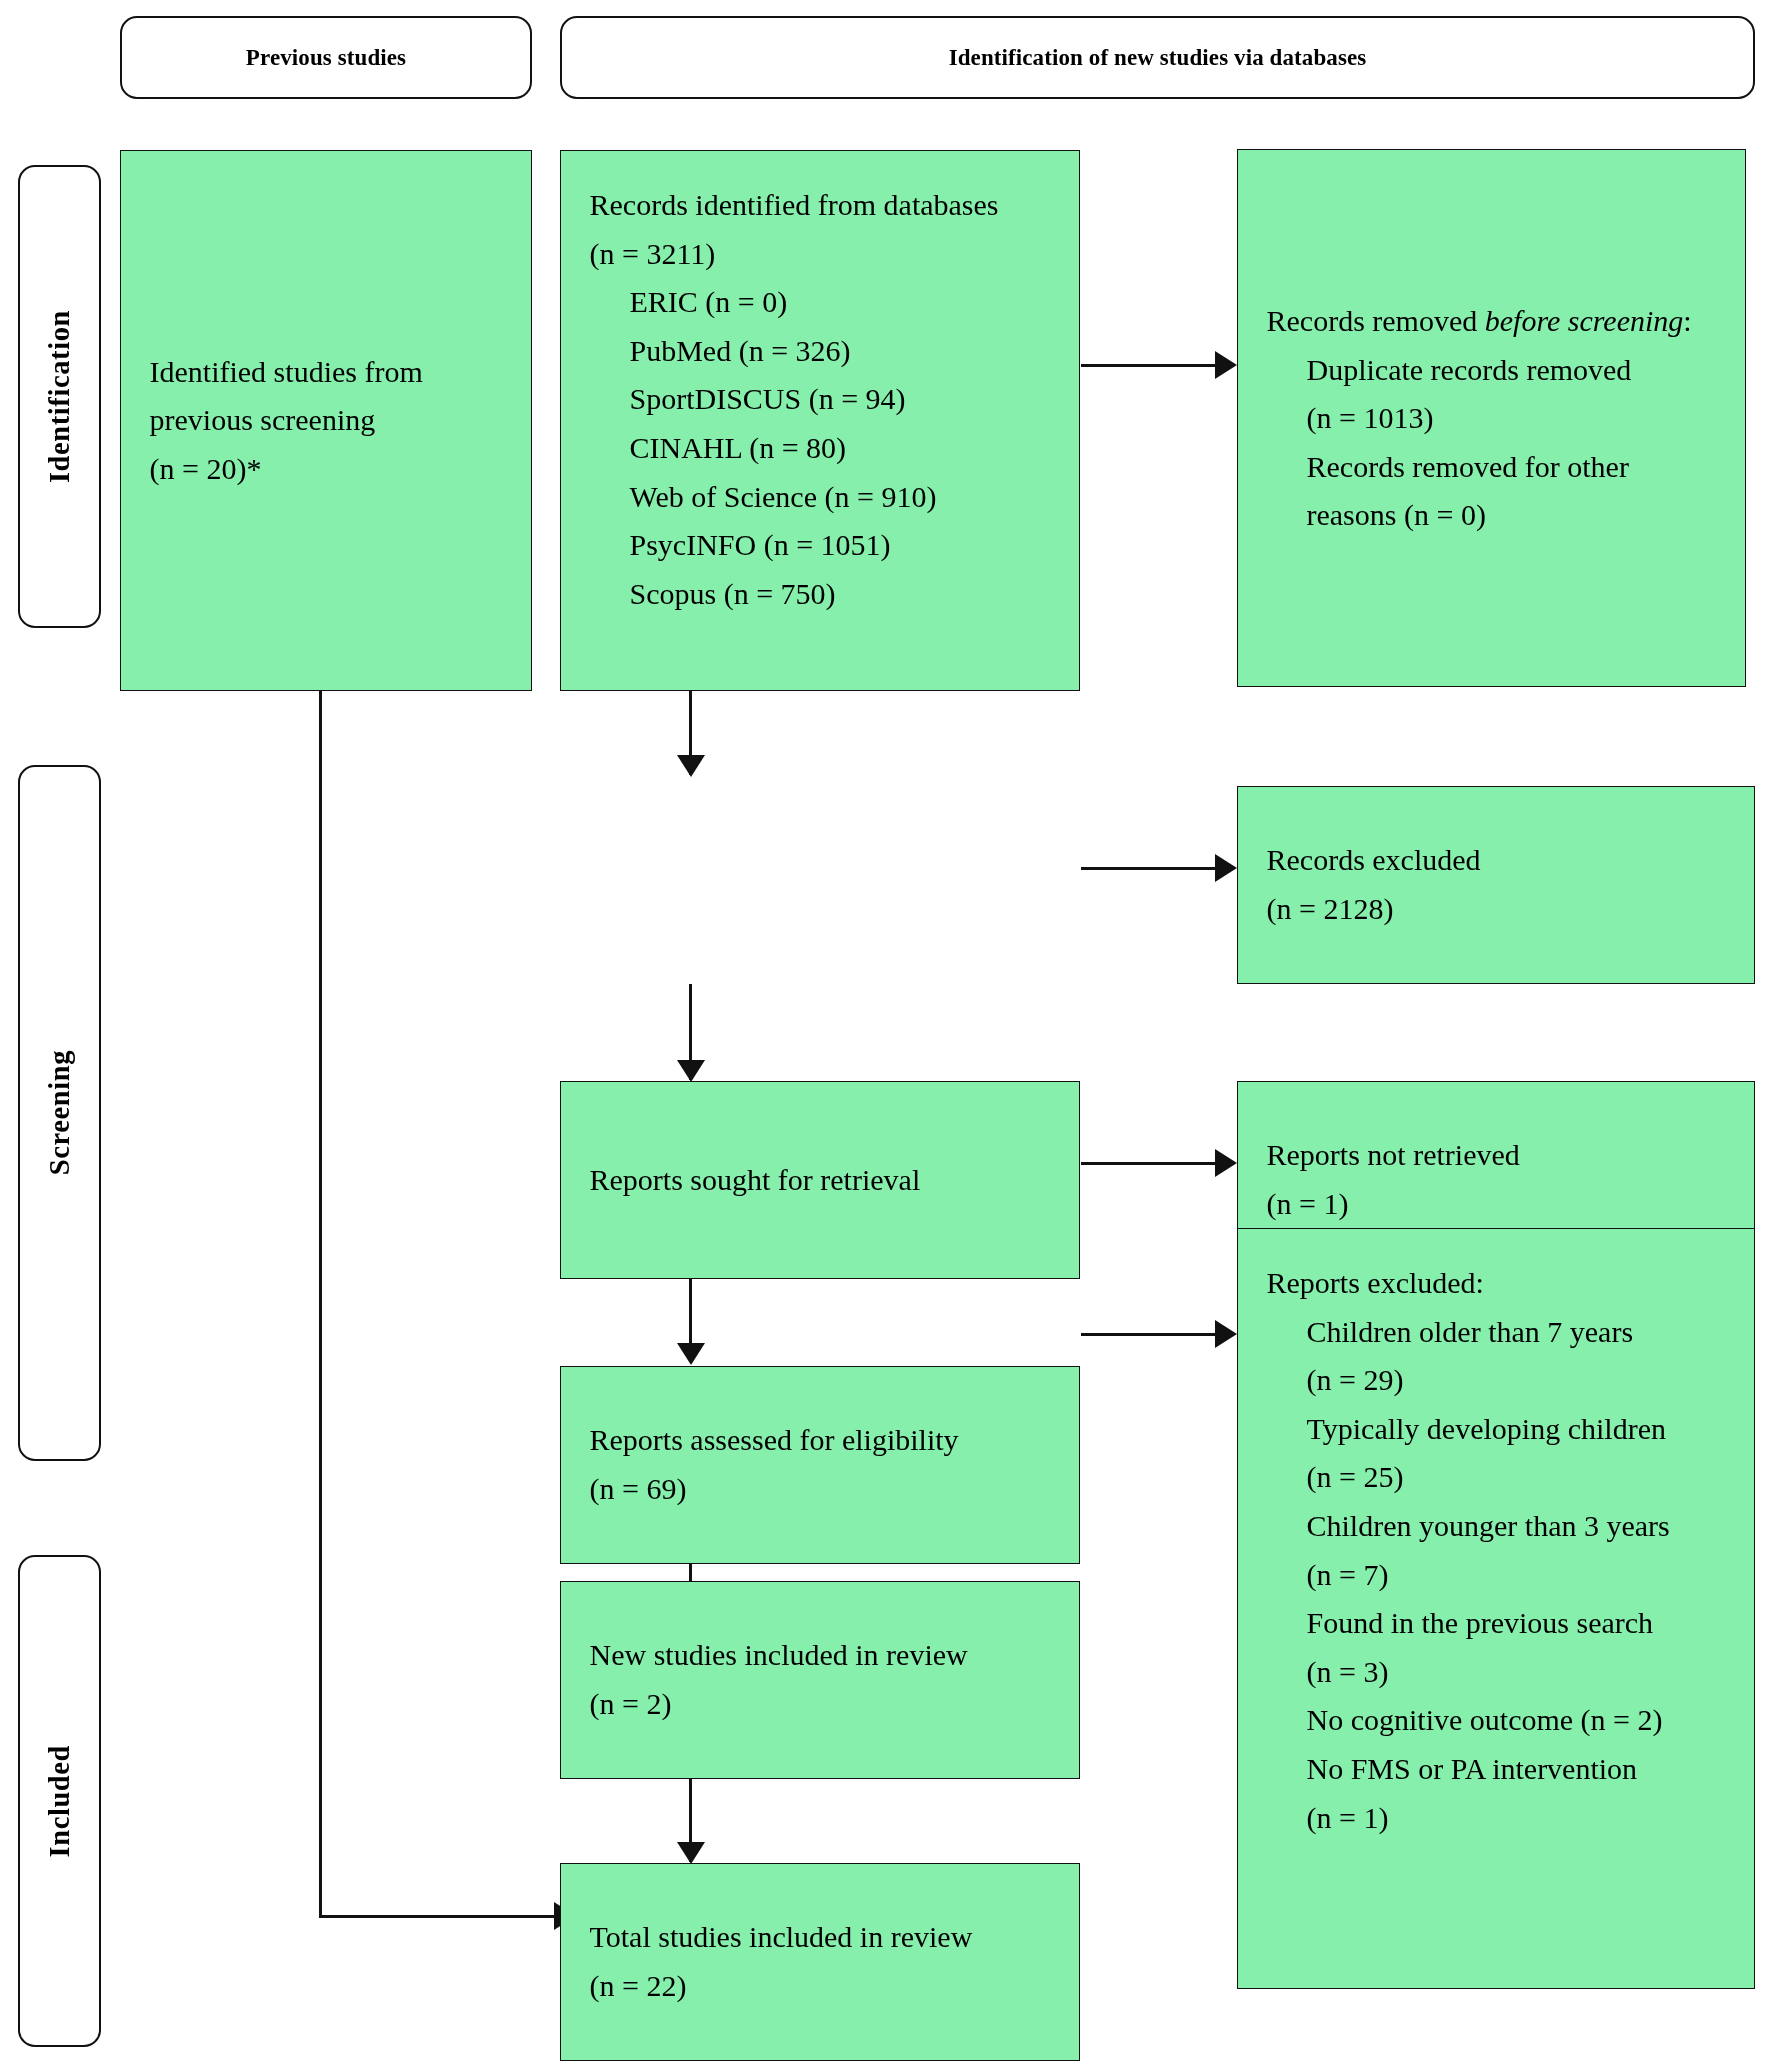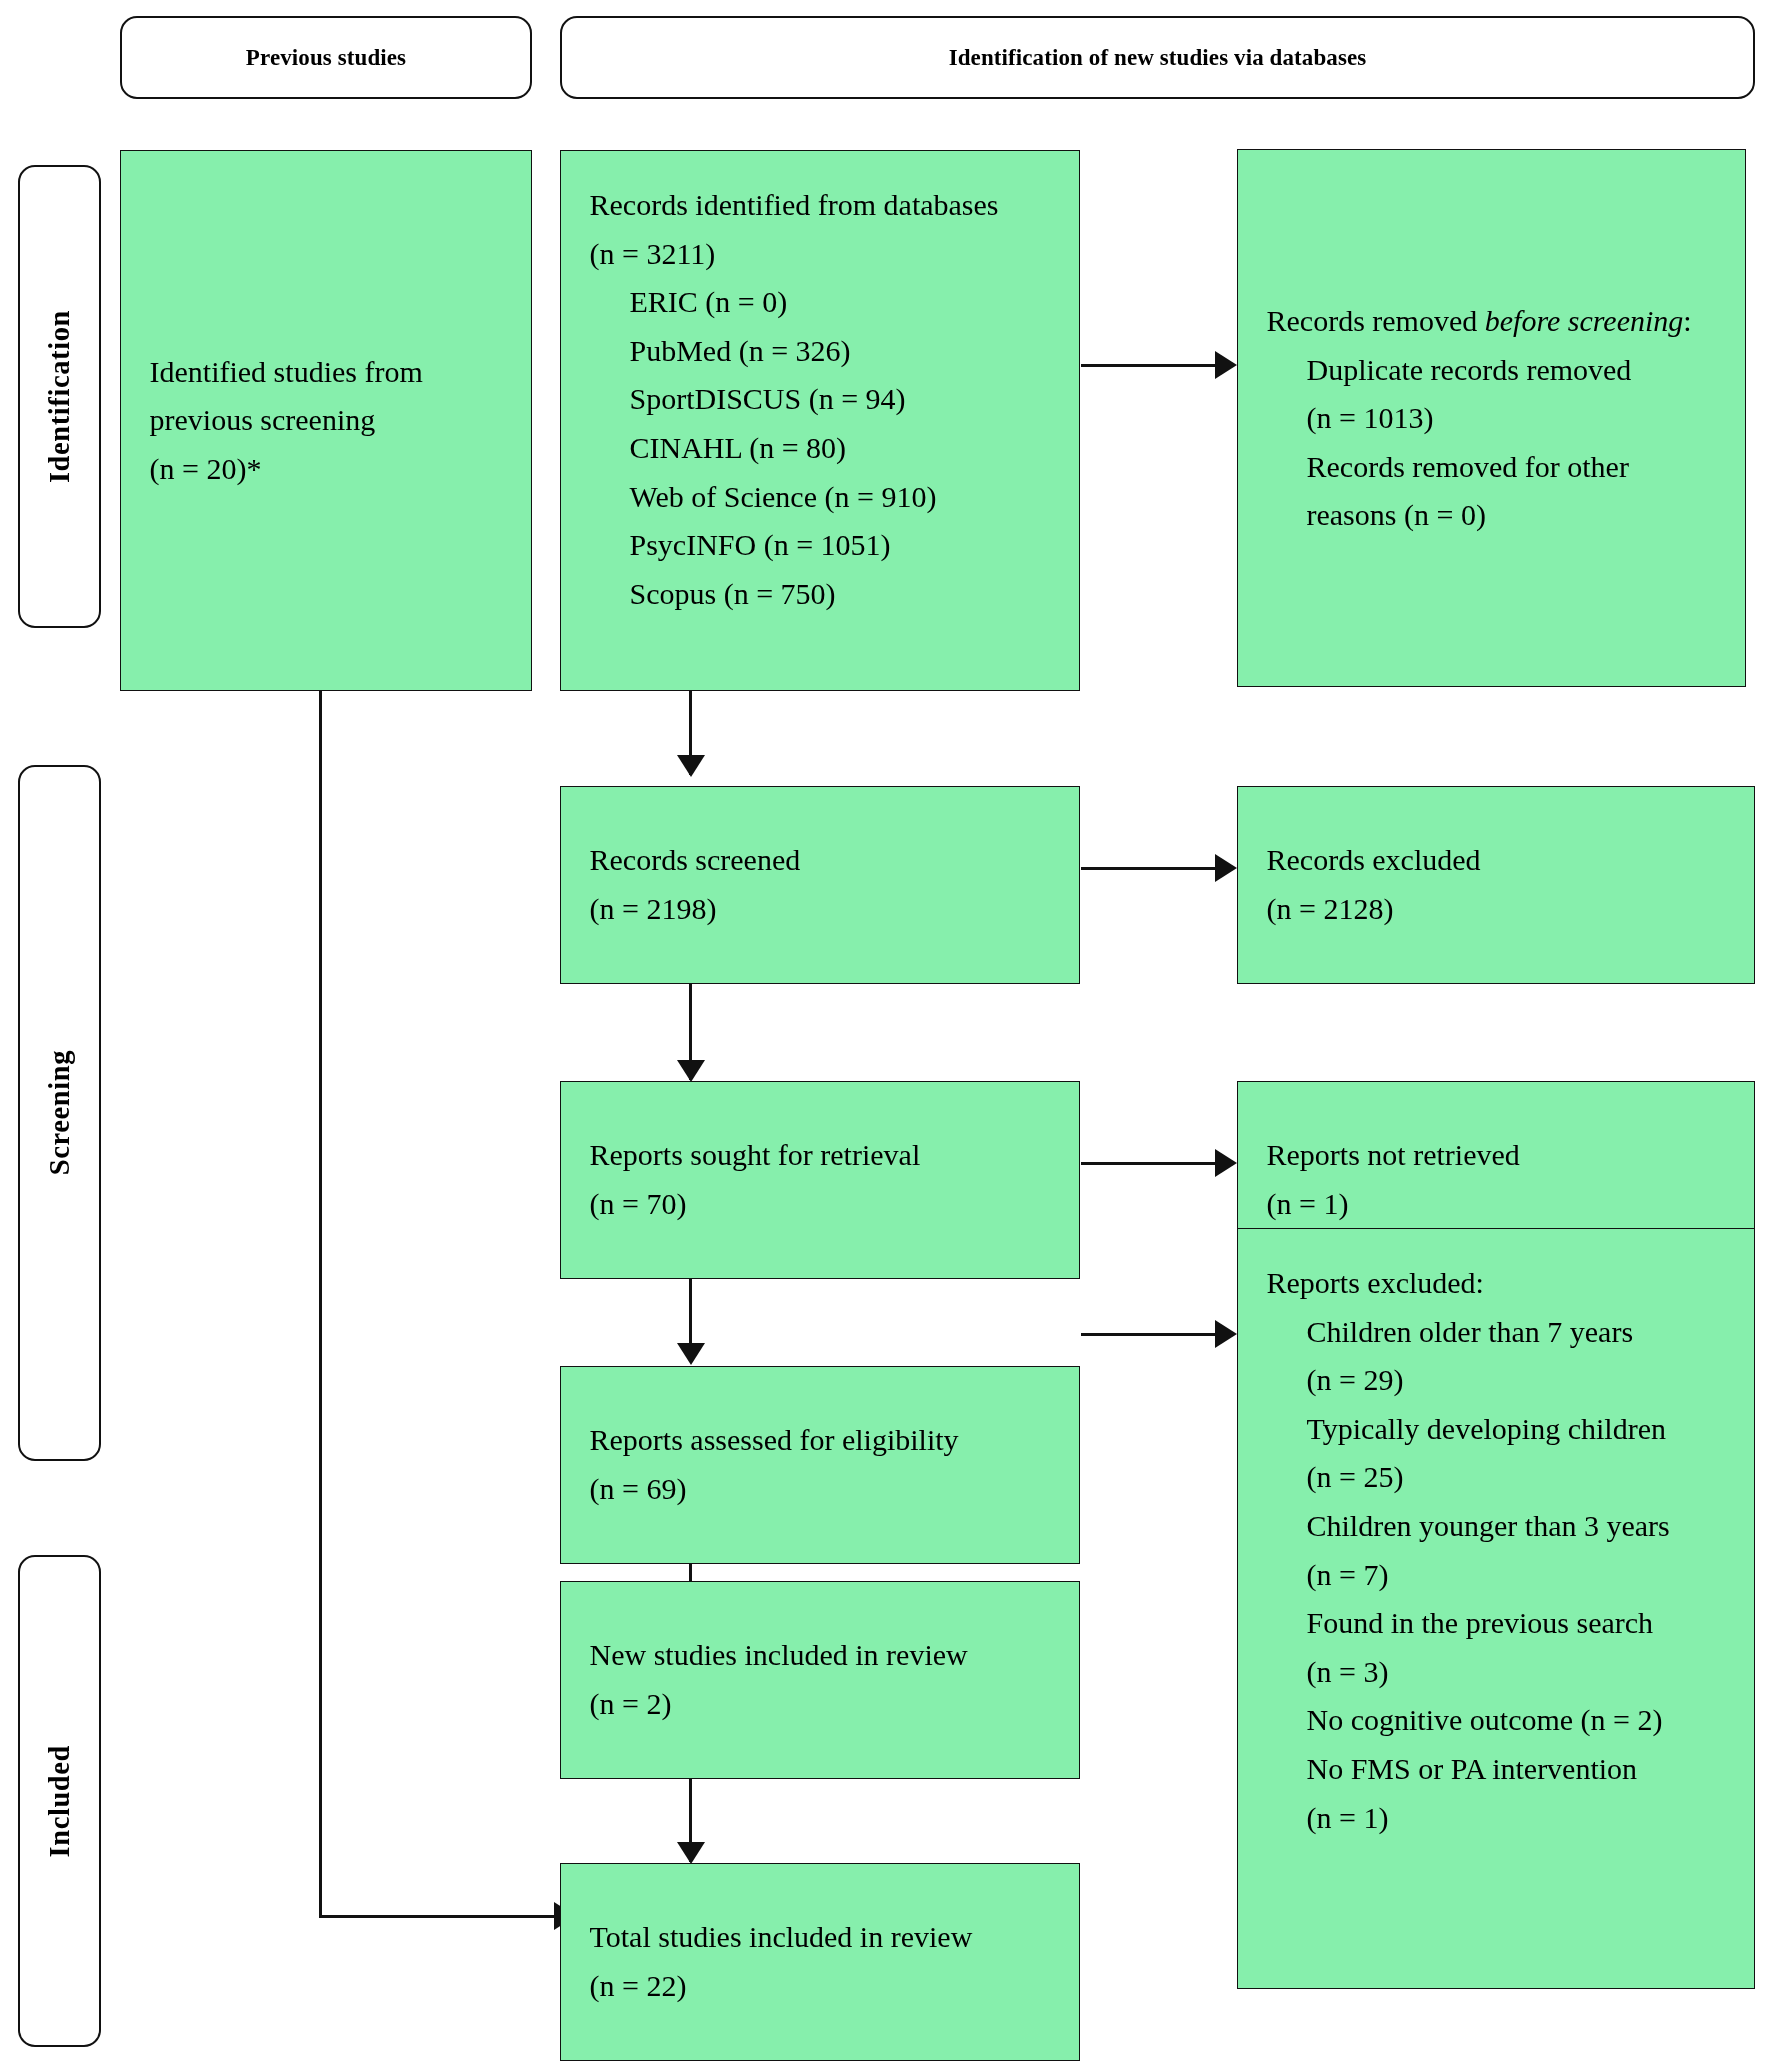--- a/index.html
+++ b/index.html
@@ -98,44 +98,37 @@
   <div class="hline" style="left:1081px;top:364px;width:135px;"></div>
   <div class="arw-r" style="left:1215px;top:351px;"></div>
 
   <div class="vline" style="left:689px;top:691px;height:84px;"></div>
   <div class="arw-d" style="left:677px;top:755px;"></div>
 
   <div class="vline" style="left:319px;top:691px;height:1226px;"></div>
   <div class="hline" style="left:319px;top:1915px;width:259px;"></div>
   <div class="arw-r" style="left:554px;top:1902px;"></div>
 
-  <div class="box" style="left:560px;top:786px;width:520px;height:198px;">
-    <div class="txt">
-      <span class="ln">Records screened</span>
-      <span class="ln">(n = 2198)</span>
-    </div>
-  </div>
 
   <div class="box" style="left:1237px;top:786px;width:518px;height:198px;">
     <div class="txt">
       <span class="ln">Records excluded</span>
       <span class="ln">(n = 2128)</span>
     </div>
   </div>
 
   <div class="hline" style="left:1081px;top:867px;width:135px;"></div>
   <div class="arw-r" style="left:1215px;top:854px;"></div>
 
   <div class="vline" style="left:689px;top:984px;height:96px;"></div>
   <div class="arw-d" style="left:677px;top:1060px;"></div>
 
   <div class="box" style="left:560px;top:1081px;width:520px;height:198px;">
     <div class="txt">
       <span class="ln">Reports sought for retrieval</span>
-      <span class="ln">(n = 70)</span>
     </div>
   </div>
 
   <div class="box" style="left:1237px;top:1081px;width:518px;height:198px;">
     <div class="txt">
       <span class="ln">Reports not retrieved</span>
       <span class="ln">(n = 1)</span>
     </div>
   </div>
 

